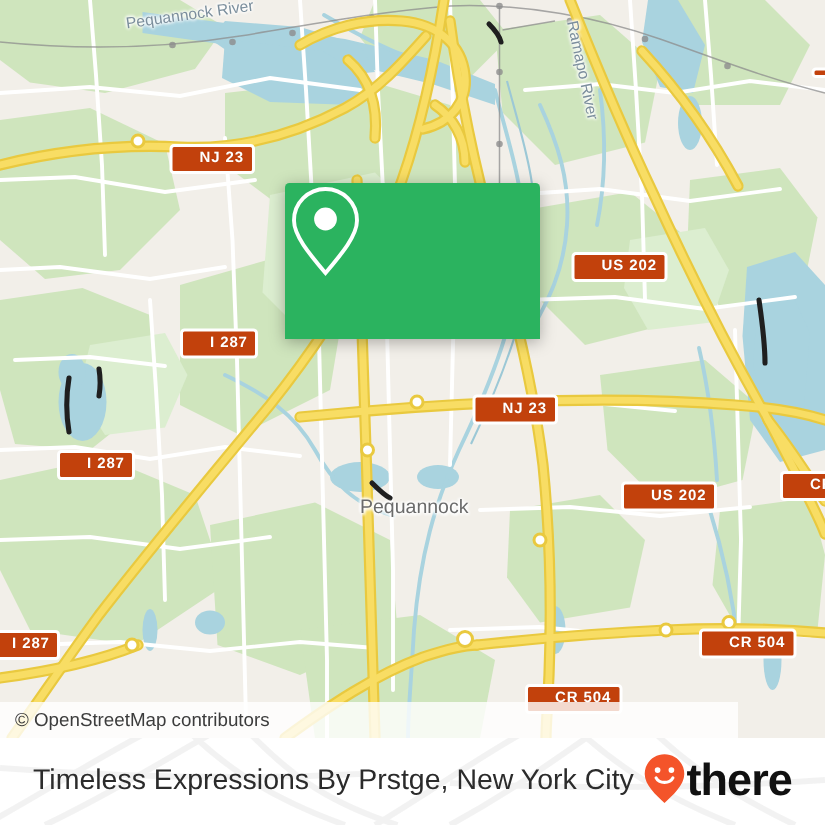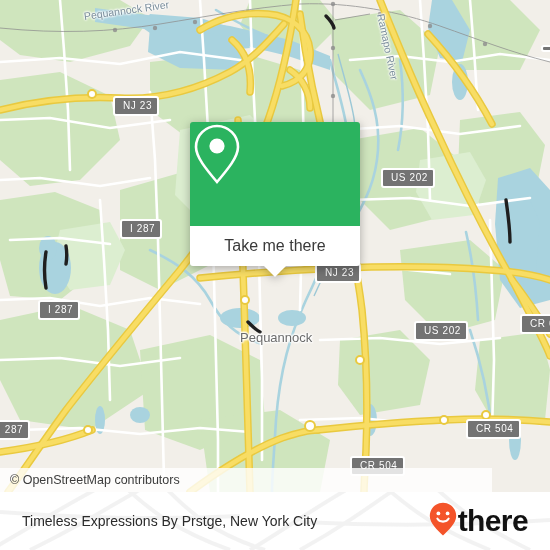--- a/index.html
+++ b/index.html
@@ -14,29 +14,29 @@
   #map{
     position:absolute;left:0;top:0;width:550px;height:492px;
     background:#f2efe9;
     overflow:hidden;
   }
   #map svg{position:absolute;left:0;top:0;display:block;}
 
   
   .shield{
     position:absolute;
-    background:#737373;
+    background:#c2410c;
     border:2px solid #ffffff;
     border-radius:3px;
     color:#ffffff;
     font-size:10px;
-    font-weight:normal;
+    font-weight:bold;
     letter-spacing:.6px;
     line-height:13px;
-    padding:1px 5px 2px 8px;
+    padding:1px 5px 2px 18px;
     white-space:nowrap;
     text-shadow:0 0 1px rgba(0,0,0,.12);
     box-sizing:border-box;
   }
   .place-label{
     position:absolute;
     color:#6b6b6b;
     font-size:13px;
     white-space:nowrap;
     text-shadow:
@@ -106,21 +106,21 @@
   }
   #footer-inner{
     position:relative;
     width:550px;height:58px;
     display:flex;align-items:center;
     box-sizing:border-box;
     padding:0 14px 0 22px;
   }
   #footer-title{
     color:#2b2b2b;
-    font-size:14px;
+    font-size:19px;
     white-space:nowrap;
     flex:1 1 auto;
   }
   #brand{
     display:flex;align-items:center;
     flex:0 0 auto;
     margin-right:8px;
   }
   #brand-word{
     color:#111111;
@@ -340,24 +340,20 @@
     <div id="attribution">© OpenStreetMap contributors</div>
 
     <div id="popup">
       <div id="popup-green">
         <span>
           <svg width="54" height="64" viewBox="0 0 54 64" xmlns="http://www.w3.org/2000/svg">
             <path d="M27 4 C15.4 4 6 13.4 6 25 C6 35 16 47 27 60 C38 47 48 35 48 25 C48 13.4 38.6 4 27 4 Z" fill="none" stroke="#ffffff" stroke-width="2.6"></path>
             <circle cx="27" cy="24" r="7.6" fill="#ffffff"></circle>
           </svg>
         </span>
-      </div>
-      <div id="popup-white">
-        <span id="popup-label">Take me there</span>
-        <span id="popup-tail"></span>
       </div>
     </div>
 
   </div>
 
   <div id="footer">
     <svg id="footer-watermark" viewBox="0 0 550 58" xmlns="http://www.w3.org/2000/svg">
       <g stroke="#e9e9e9" stroke-width="4" fill="none">
         <path d="M-10 58 C40 30 70 10 110 -10"></path>
         <path d="M30 58 C80 34 110 14 150 -8"></path>

